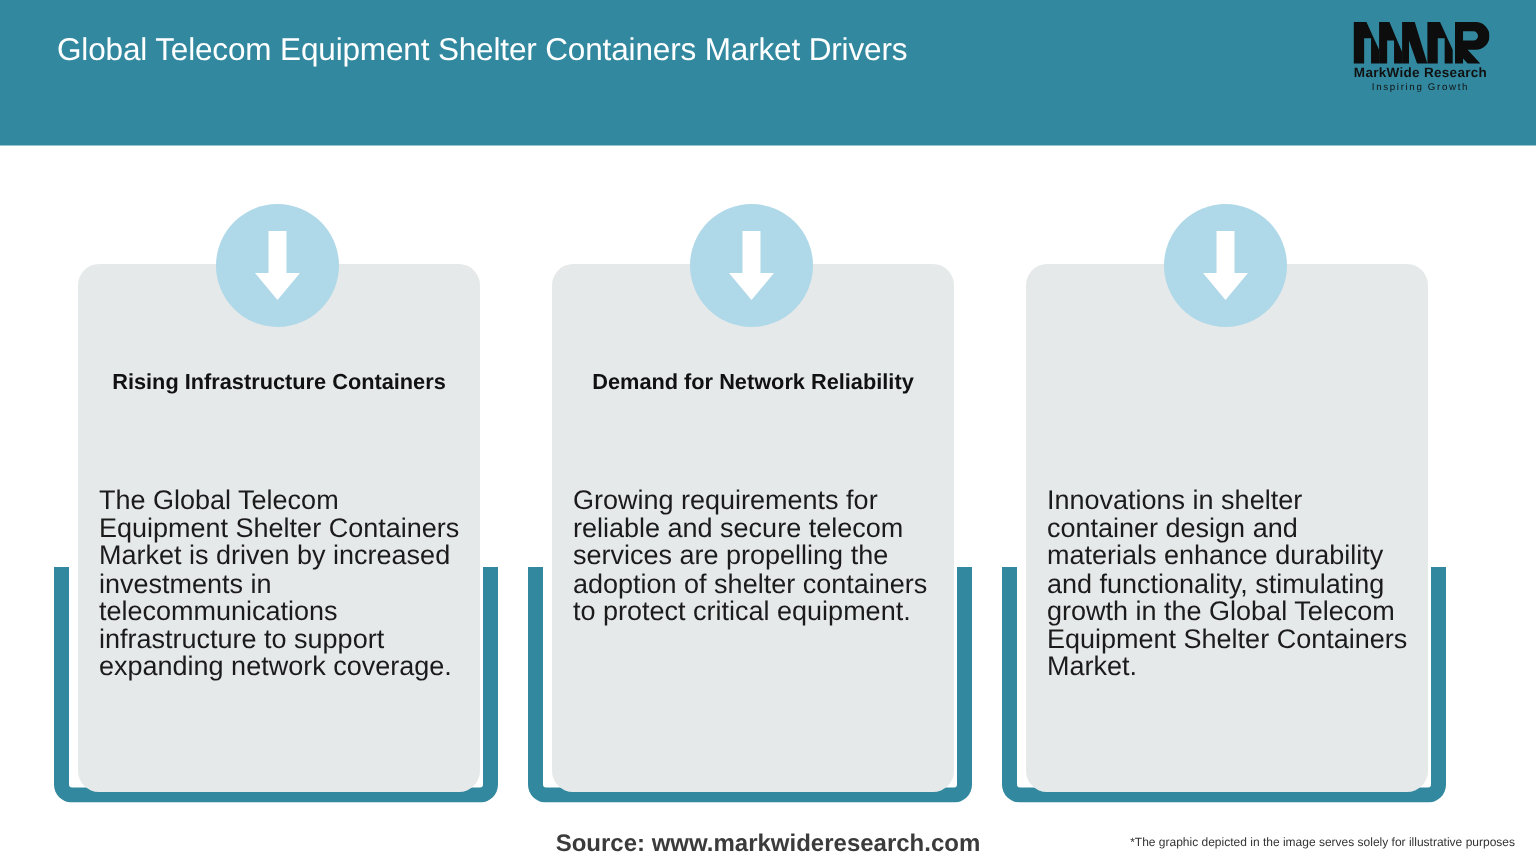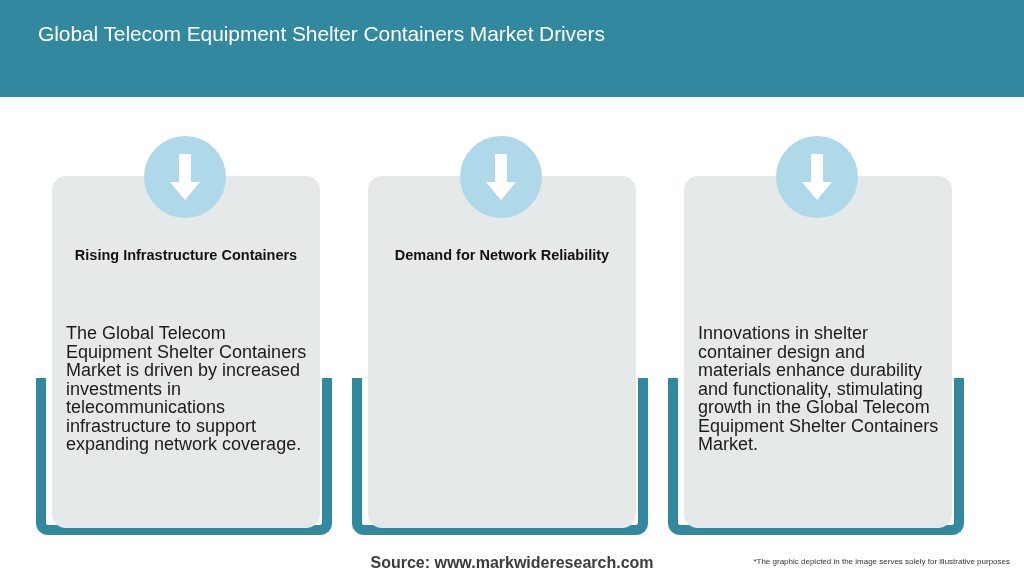--- a/index.html
+++ b/index.html
@@ -176,20 +176,33 @@
     color: #333333;
     white-space: nowrap;
   }
 </style>
 </head>
 <body>
 
 <div class="header-band">
   <div class="header-title">Global Telecom Equipment Shelter Containers Market Drivers</div>
 
+  <div class="logo-wrap">
+    <svg class="logo-mark" viewBox="0 0 120 44">
+      <g fill="#0d0d0d">
+        <polygon points="2,42 2,6 13,6 24,30 24,42 17,42 17,20 11,20 11,42"></polygon>
+        <polygon points="24,6 33,6 44,32 44,42 37,42 37,22 31,22 31,42 24,42"></polygon>
+        <polygon points="44,42 44,6 55,6 66,42 57,42 50,22 50,42"></polygon>
+        <polygon points="66,6 77,6 88,30 88,42 81,42 81,20 75,20 75,42 66,42"></polygon>
+        <path d="M90,6 h18 a12,12 0 0 1 0,24 h-7 l11,12 h-11 l-11,-12 v-8 h16 a4,4 0 0 0 0,-8 h-9 v28 h-7 z"></path>
+      </g>
+    </svg>
+    <span class="logo-name">MarkWide Research</span>
+    <span class="logo-tag">Inspiring Growth</span>
+  </div>
 </div>
 
 <div class="cards-area">
 
   <div class="card-col c0">
     <div class="card-frame"></div>
     <div class="card-panel">
       <div class="card-title">Rising Infrastructure Containers</div>
       <div class="card-body">The Global Telecom Equipment Shelter Containers Market is driven by increased investments in telecommunications infrastructure to support expanding network coverage.</div>
     </div>
@@ -197,20 +210,21 @@
       <svg viewBox="0 0 36 50">
         <polygon points="12,2 24,2 24,30 33,30 18,48 3,30 12,30" fill="#ffffff"></polygon>
       </svg>
     </div>
   </div>
 
   <div class="card-col c1">
     <div class="card-frame"></div>
     <div class="card-panel">
       <div class="card-title">Demand for Network Reliability</div>
+      <div class="card-body">Growing requirements for reliable and secure telecom services are propelling the adoption of shelter containers to protect critical equipment.</div>
     </div>
     <div class="arrow-badge">
       <svg viewBox="0 0 36 50">
         <polygon points="12,2 24,2 24,30 33,30 18,48 3,30 12,30" fill="#ffffff"></polygon>
       </svg>
     </div>
   </div>
 
   <div class="card-col c2">
     <div class="card-frame"></div>

